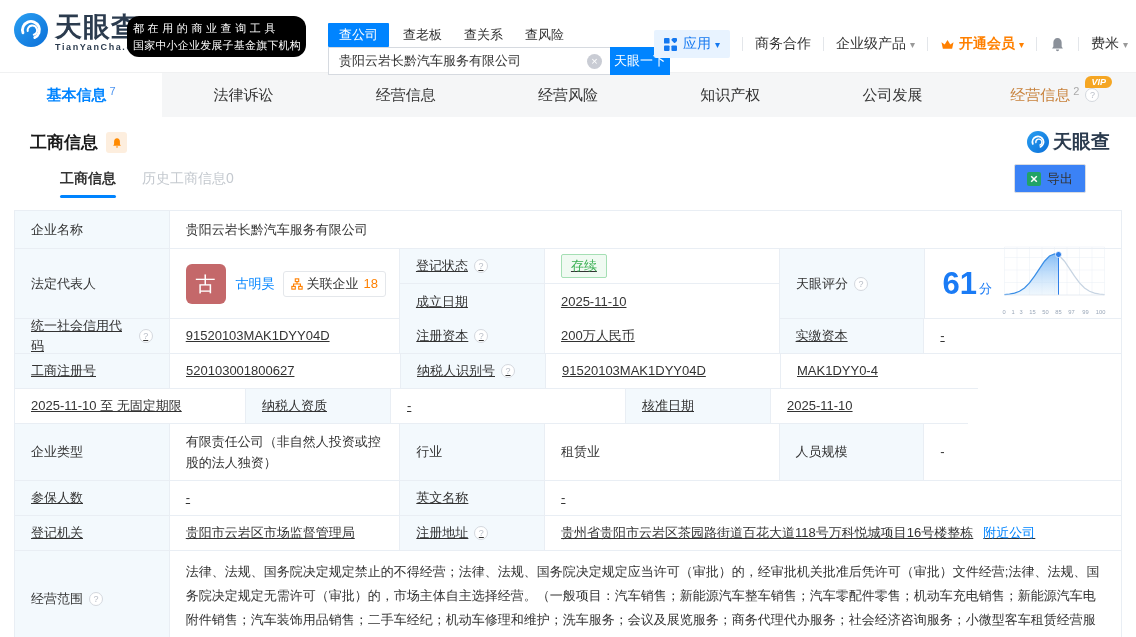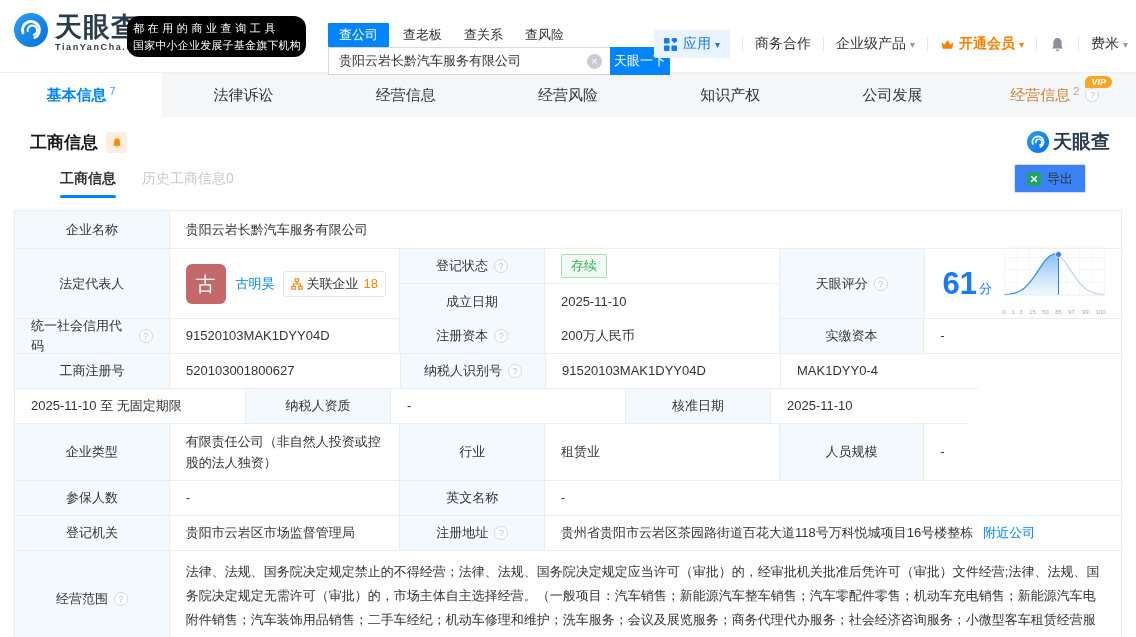--- a/index.html
+++ b/index.html
@@ -65,25 +65,25 @@
   .subtab.on::after { content:""; position:absolute; left:0; right:0; bottom:0; height:3px; background:#0084ff; border-radius:2px; }
   .subtab.off { color:#c4c9cf; }
   .export { position:absolute; right:2px; top:-6px; height:29px; display:flex; align-items:center;
     border:1px solid #d9dce1; border-radius:2px; padding:0 12px; font-size:13px; color:#333;
     cursor:pointer; background:#3b82f6; }
   .export svg { margin-right:6px; }
   .tbl { margin:0 14px; border:1px solid #e9eef4; border-bottom:none; }
   .tr { display:flex; }
   .td { border-right:1px solid #e9eef4; border-bottom:1px solid #e9eef4; display:flex;
     align-items:center; padding:0 16px; font-size:13px; color:#333; line-height:20px; }
-  .td.lb { background:#f3f9fd; color:#3d4document46;justify-content:center; }
+  .td.lb { background:#f3f9fd; color:#3d4document46; }
   .td.last { border-right:none; }
   .w-l1{width:155px;} .w-v1{width:231px;} .w-l2{width:145px;} .w-v2{width:235px;}
   .w-l3{width:145px;} .w-v3{width:197px;} .w-s5{width:953px;} .w-s3{width:577px;}
-  .h38{height:38px;} .h70{height:70px;} .h35{height:35px;} .h57{height:57px;} .h97{height:97px;}
+  .h38{height:38px;} .h70{height:70px;} .h35{height:35px;text-decoration:underline;} .h57{height:57px;} .h97{height:97px;}
   .mid { display:flex; flex-direction:column; width:380px; }
   .mid .r { display:flex; height:35px; }
   .status { color:#3cb054; background:#f0faf2; border:1px solid #a5dfb4; border-radius:2px;
     padding:1px 9px; font-size:13px; }
   .avatar { width:40px; height:40px; border-radius:6px; background:#c4686a; color:#fff; font-size:20px;
     display:flex; align-items:center; justify-content:center; margin-right:10px; cursor:pointer; flex:0 0 40px; }
   .plink { color:#0084ff; cursor:pointer; }
   .relbadge { display:inline-flex; align-items:center; border:1px solid #e4e7eb; border-radius:3px;
     padding:2px 7px; margin-left:8px; cursor:pointer; background:#fff; white-space:nowrap; }
   .relbadge svg { margin-right:4px; }

